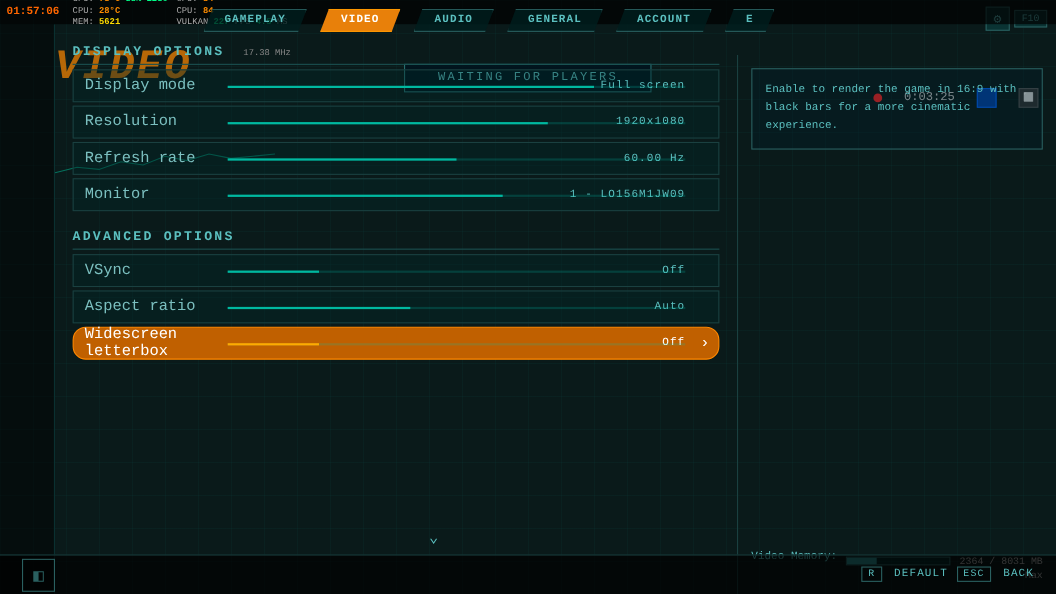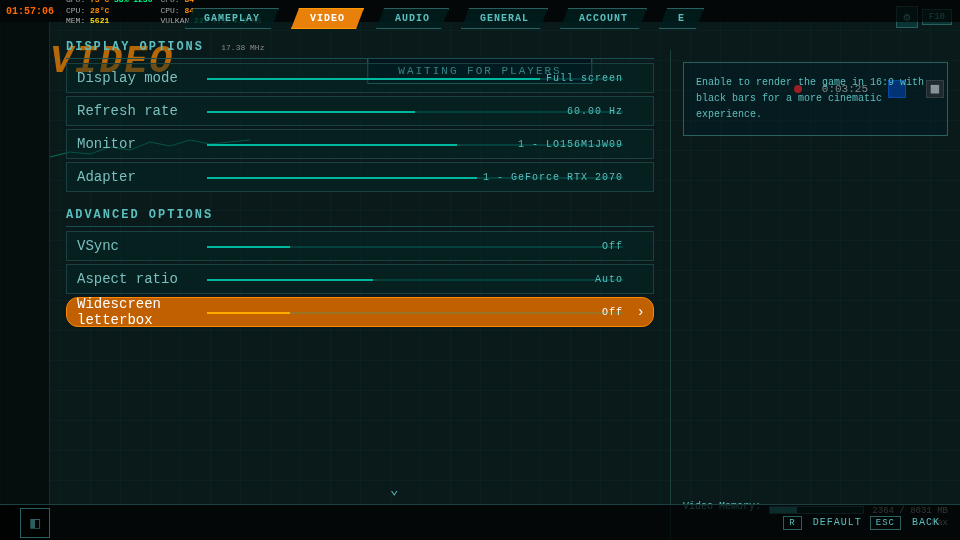--- a/index.html
+++ b/index.html
@@ -483,20 +483,29 @@
       <div class="option-row">
         <span class="option-label">Display mode</span>
         <div class="option-value-area">
           <span class="option-value">Full screen</span>
           <div class="option-bar">
             <div class="option-bar-fill" style="width:80%"></div>
           </div>
         </div>
       </div>
 
+      <div class="option-row">
+        <span class="option-label">Resolution</span>
+        <div class="option-value-area">
+          <span class="option-value">1920x1080</span>
+          <div class="option-bar">
+            <div class="option-bar-fill" style="width:70%"></div>
+          </div>
+        </div>
+      </div>
 
       <div class="option-row">
         <span class="option-label">Refresh rate</span>
         <div class="option-value-area">
           <span class="option-value">60.00 Hz</span>
           <div class="option-bar">
             <div class="option-bar-fill" style="width:50%"></div>
           </div>
         </div>
       </div>
@@ -504,29 +513,20 @@
       <div class="option-row">
         <span class="option-label">Monitor</span>
         <div class="option-value-area">
           <span class="option-value">1 - LO156M1JW09</span>
           <div class="option-bar">
             <div class="option-bar-fill" style="width:60%"></div>
           </div>
         </div>
       </div>
 
-      <div class="option-row">
-        <span class="option-label">Adapter</span>
-        <div class="option-value-area">
-          <span class="option-value">1 - GeForce RTX 2070</span>
-          <div class="option-bar">
-            <div class="option-bar-fill" style="width:65%"></div>
-          </div>
-        </div>
-      </div>
 
       <div class="section-header" style="margin-top:10px;">
         <span>ADVANCED OPTIONS</span>
       </div>
 
       <div class="option-row">
         <span class="option-label">VSync</span>
         <div class="option-value-area">
           <span class="option-value">Off</span>
           <div class="option-bar">

